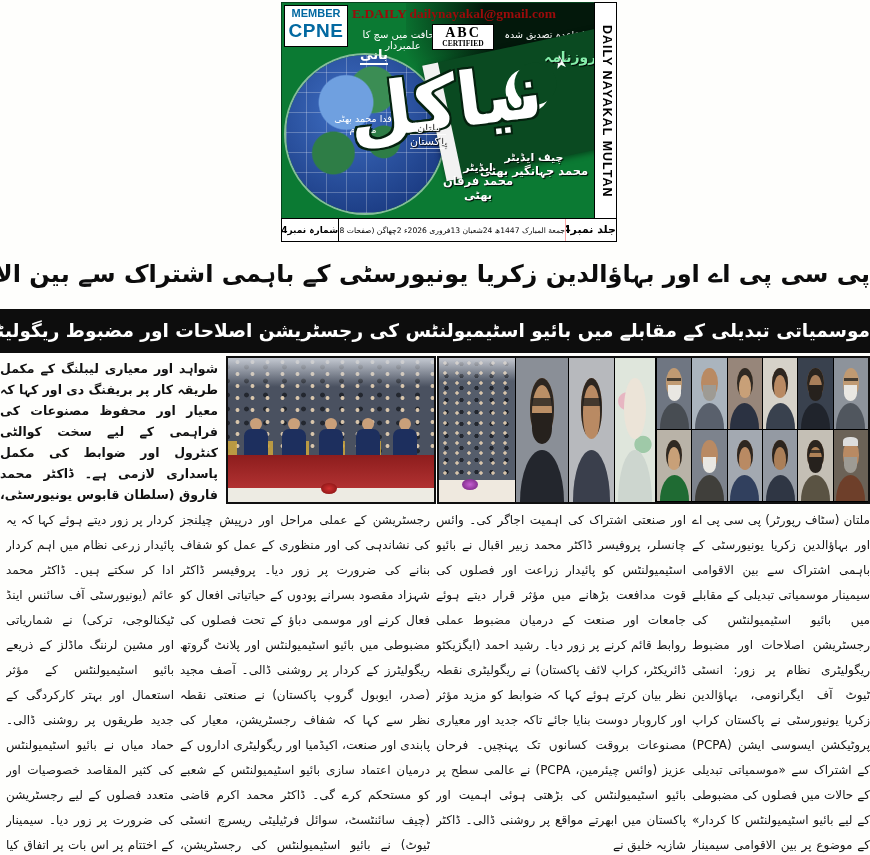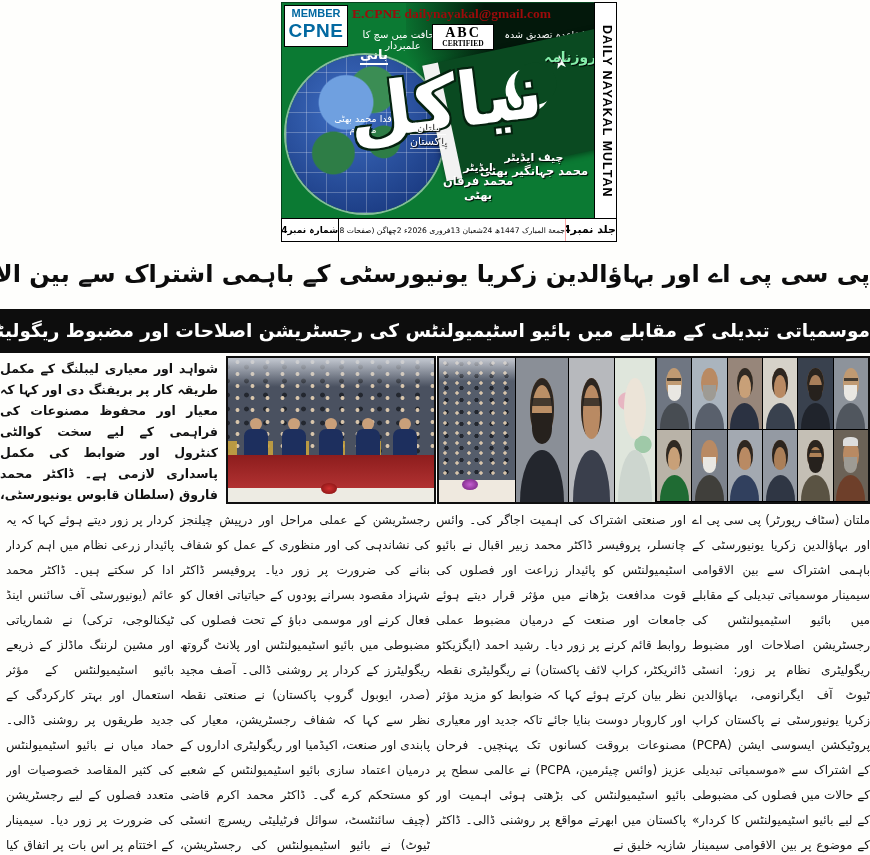--- a/index.html
+++ b/index.html
@@ -132,21 +132,21 @@
 <body>
 
 <div class="page">
 
   <div class="masthead">
     <div class="mh-green">
       <div class="cpne">
         <span>MEMBER</span>
         <span class="big">CPNE</span>
       </div>
-      <div class="email">E.CPNE dailynayakal@gmail.com</div>
+      <div class="email">E.DAILY dailynayakal@gmail.com</div>
       <div class="tag-c">صحافت میں سچ کا علمبردار</div>
       <div class="abc">
         <span>ABC</span>
         <span>CERTIFIED</span>
       </div>
       <div class="tag-r">با قاعدہ تصدیق شدہ اشاعت</div>
       <div class="globe"></div>
       <div class="flag">
         <i class="cres"></i>
         <i class="star">★</i>

